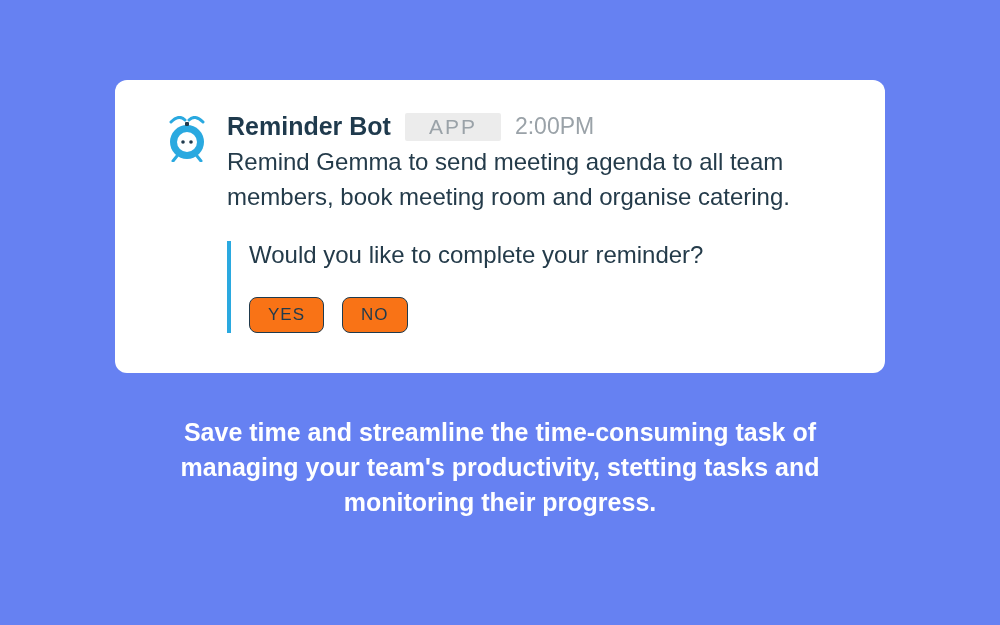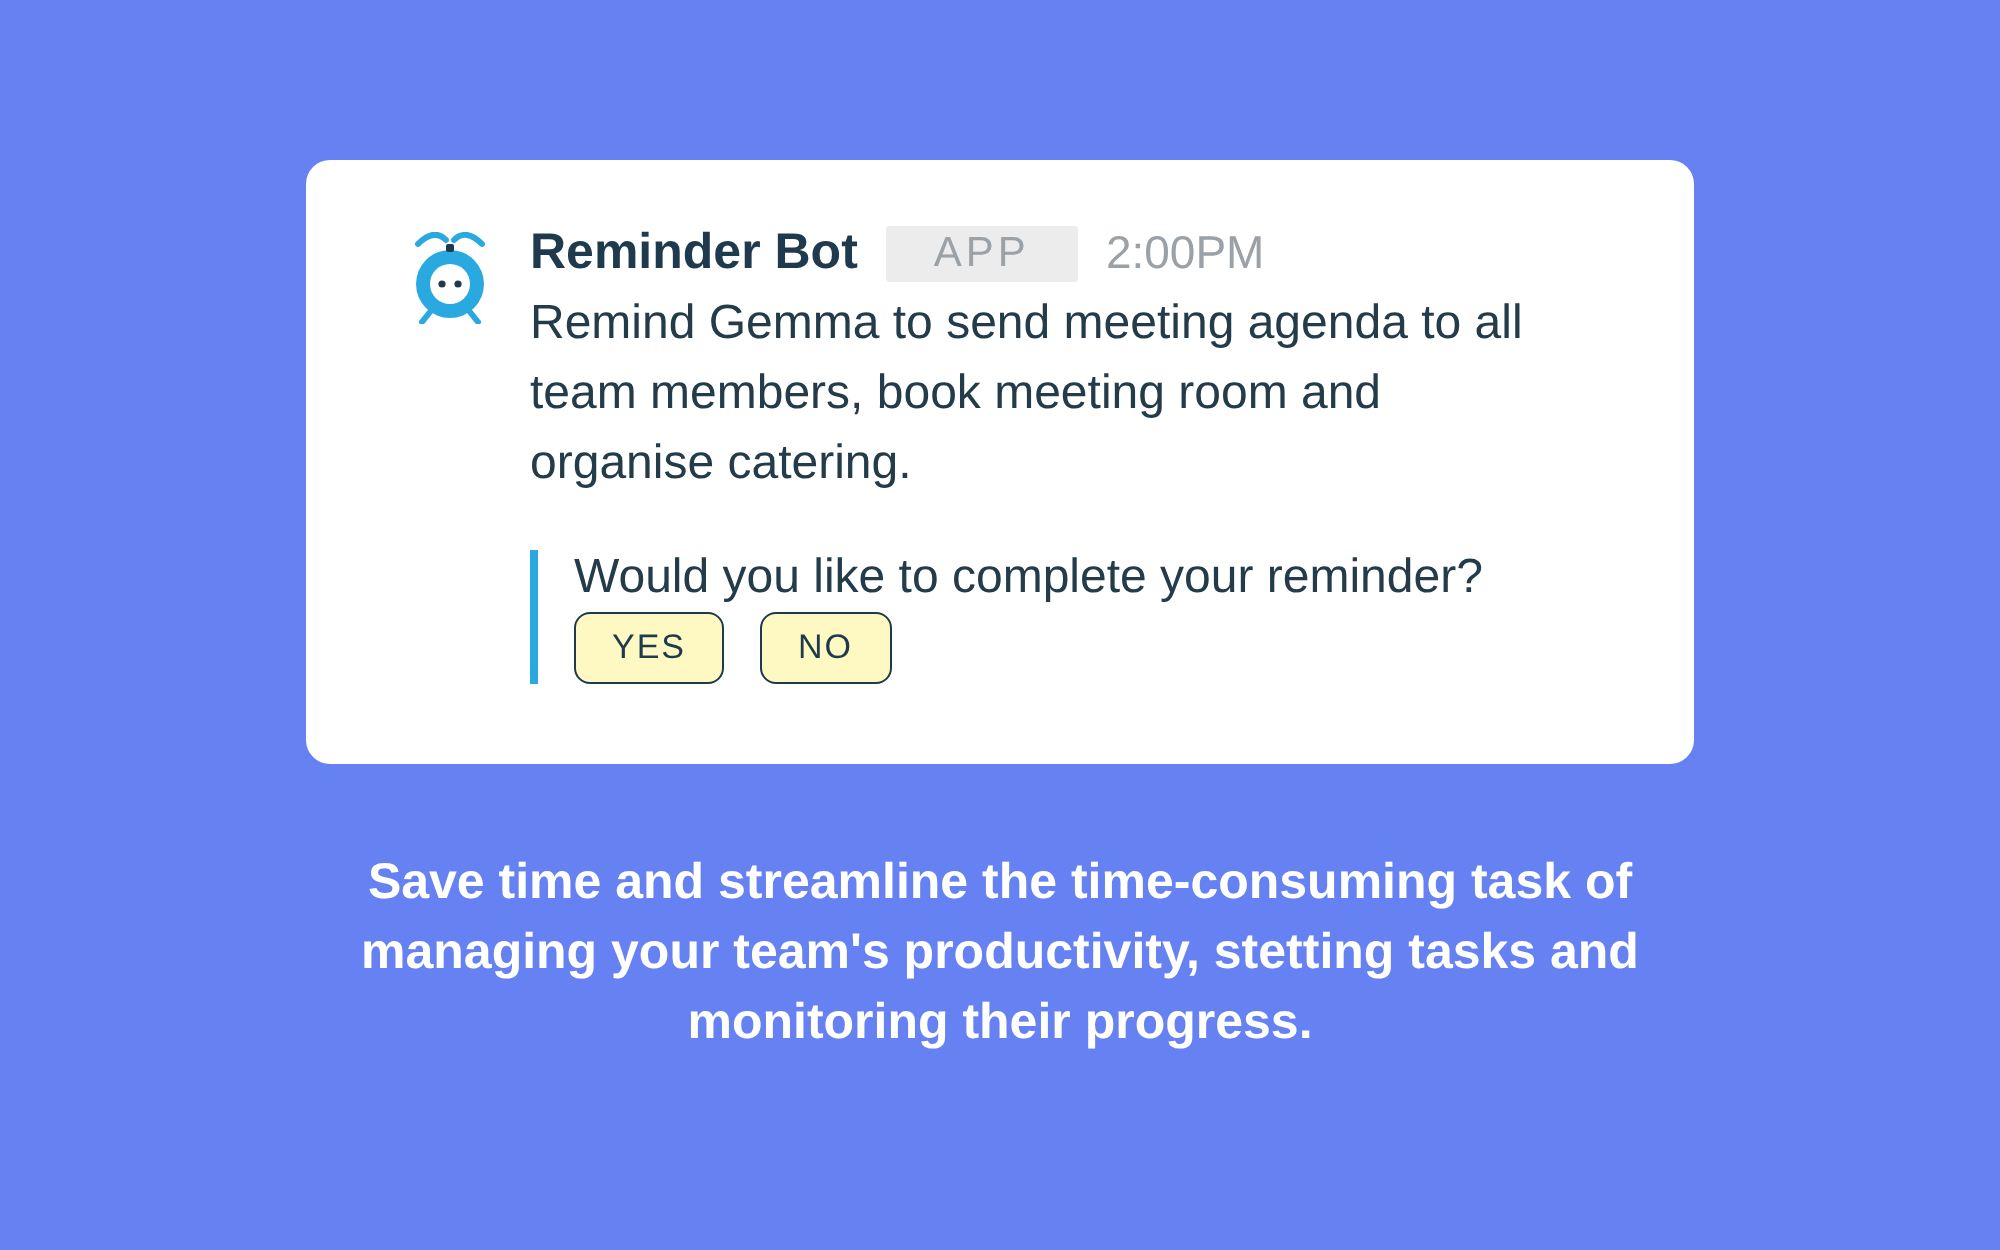--- a/index.html
+++ b/index.html
@@ -8,21 +8,21 @@
     background: #6681f2;
     font-family: -apple-system, BlinkMacSystemFont, "Segoe UI", Helvetica, Arial, sans-serif;
     display: flex;
     flex-direction: column;
     align-items: center;
     padding-top: 80px;
   }
   .card {
     background: #fff;
     border-radius: 12px;
-    width: 694px;
+    width: 770px;
     padding: 32px 60px 40px 50px;
     display: flex;
     align-items: flex-start;
   }
   .avatar {
     flex: 0 0 auto;
     margin-right: 18px;
     margin-top: 4px;
   }
   .content {
@@ -58,28 +58,28 @@
     color: #243b4a;
     margin-bottom: 26px;
   }
   .prompt-block {
     border-left: 4px solid #2aa9e0;
     padding-left: 18px;
   }
   .prompt-text {
     font-size: 24px;
     color: #243b4a;
-    margin-bottom: 3px;
+    margin-bottom: 28px;
   }
   .buttons {
     display: flex;
     gap: 18px;
   }
   .btn {
-    background: #fef9c3;
+    background: #f97316;
     border: 1.5px solid #1f3a4d;
     color: #1f3a4d;
     font-size: 17px;
     letter-spacing: 1px;
     padding: 7px 18px;
     border-radius: 8px;
     cursor: pointer;
   }
   .tagline {
     margin-top: 42px;

